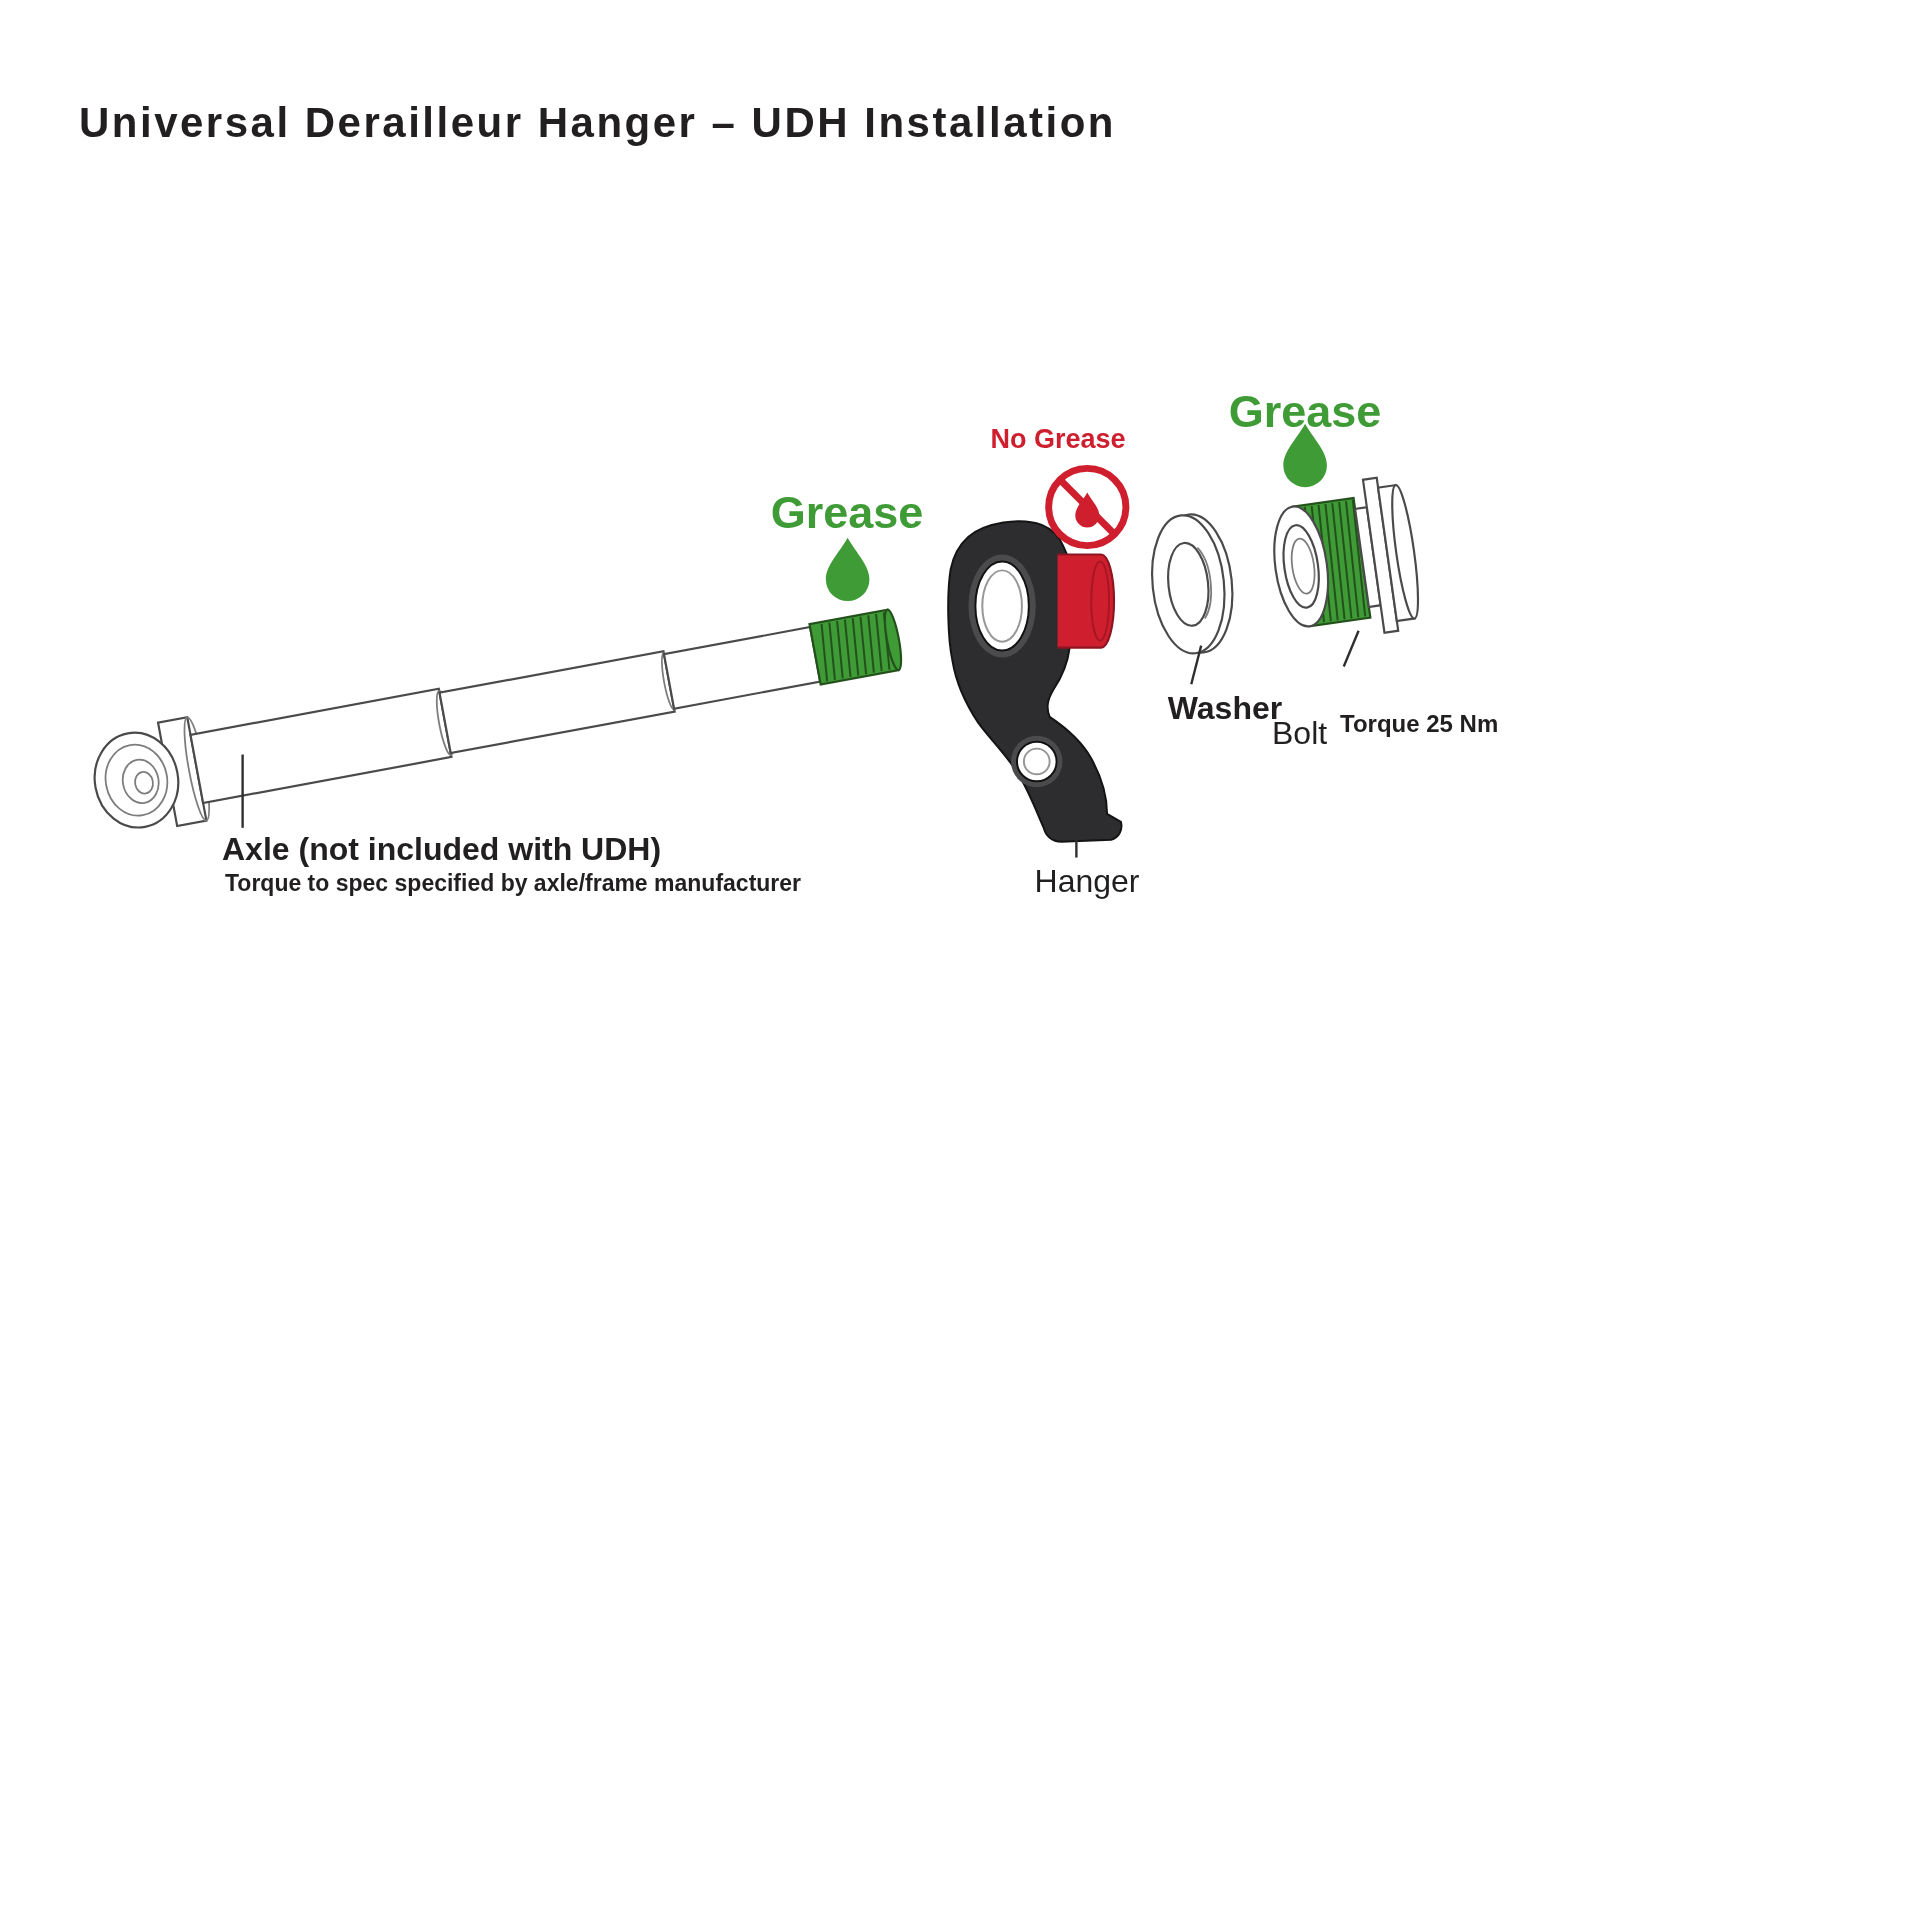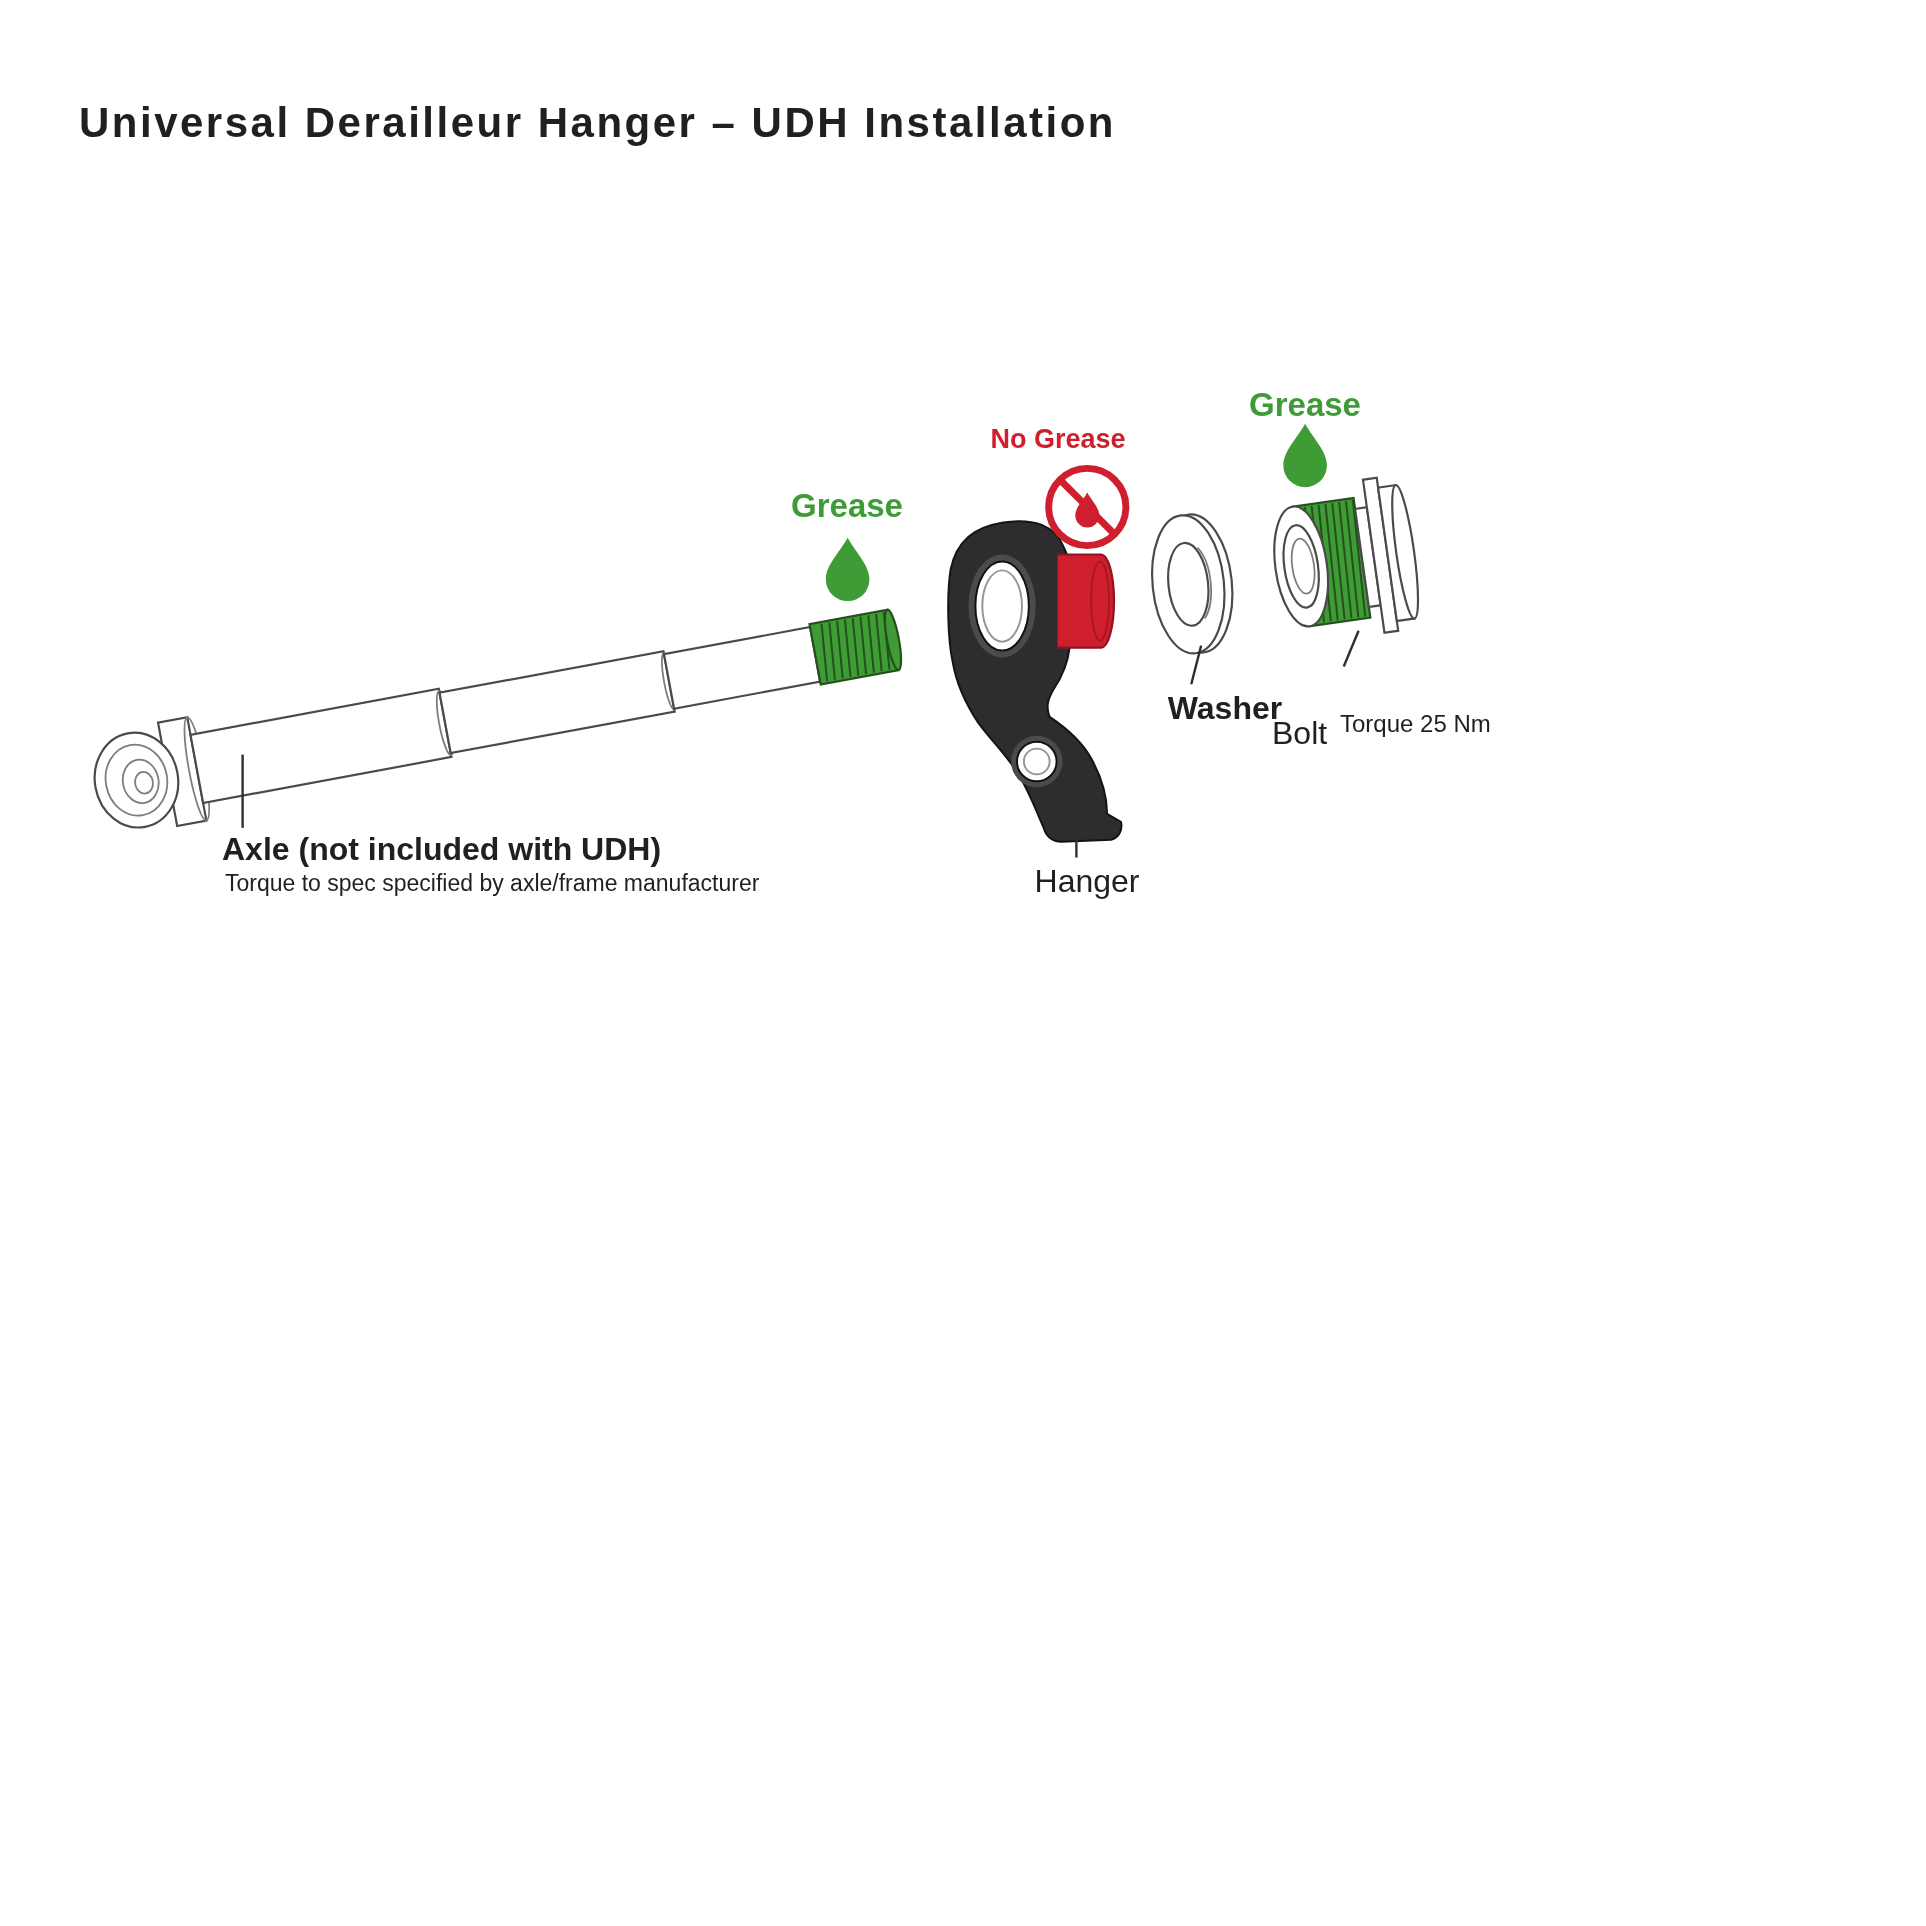--- a/index.html
+++ b/index.html
@@ -22,22 +22,22 @@
   }
   .diagram-svg { position: absolute; left: 0; top: 0; }
   .title {
     position: absolute; left: 79px; top: 99px;
     font-size: 42px; font-weight: bold; letter-spacing: 2.5px;
     color: var(--ink); white-space: nowrap;
   }
   .label { position: absolute; white-space: nowrap; color: var(--ink); line-height: 1.15; }
   .centered { transform: translateX(-50%); }
   .part-label { font-size: 32px; }
-  .note-label { font-size: 23px; font-weight: normal; }
-  .grease-label { font-size: 33px; font-weight: bold; color: var(--green); }
+  .note-label { font-size: 23px; font-weight: bold; }
+  .grease-label { font-size: 45px; font-weight: bold; color: var(--green); }
   .nogrease-label { font-size: 27px; font-weight: bold; color: var(--red); }
 
   
   .outline { fill: #ffffff; stroke: #4a4a4a; stroke-width: 2.2; }
   .thinline { fill: none; stroke: #7d7d7d; stroke-width: 1.8; }
   .green-part { fill: var(--green); stroke: #24501c; stroke-width: 2.2; }
   .thread-line { stroke: #24501c; stroke-width: 2; }
   .hanger-body { fill: #2d2d2f; stroke: #141414; stroke-width: 2; }
   .counterbore { fill: #4b4b4e; }
   .hole { fill: #ffffff; stroke: #111111; stroke-width: 2; }

